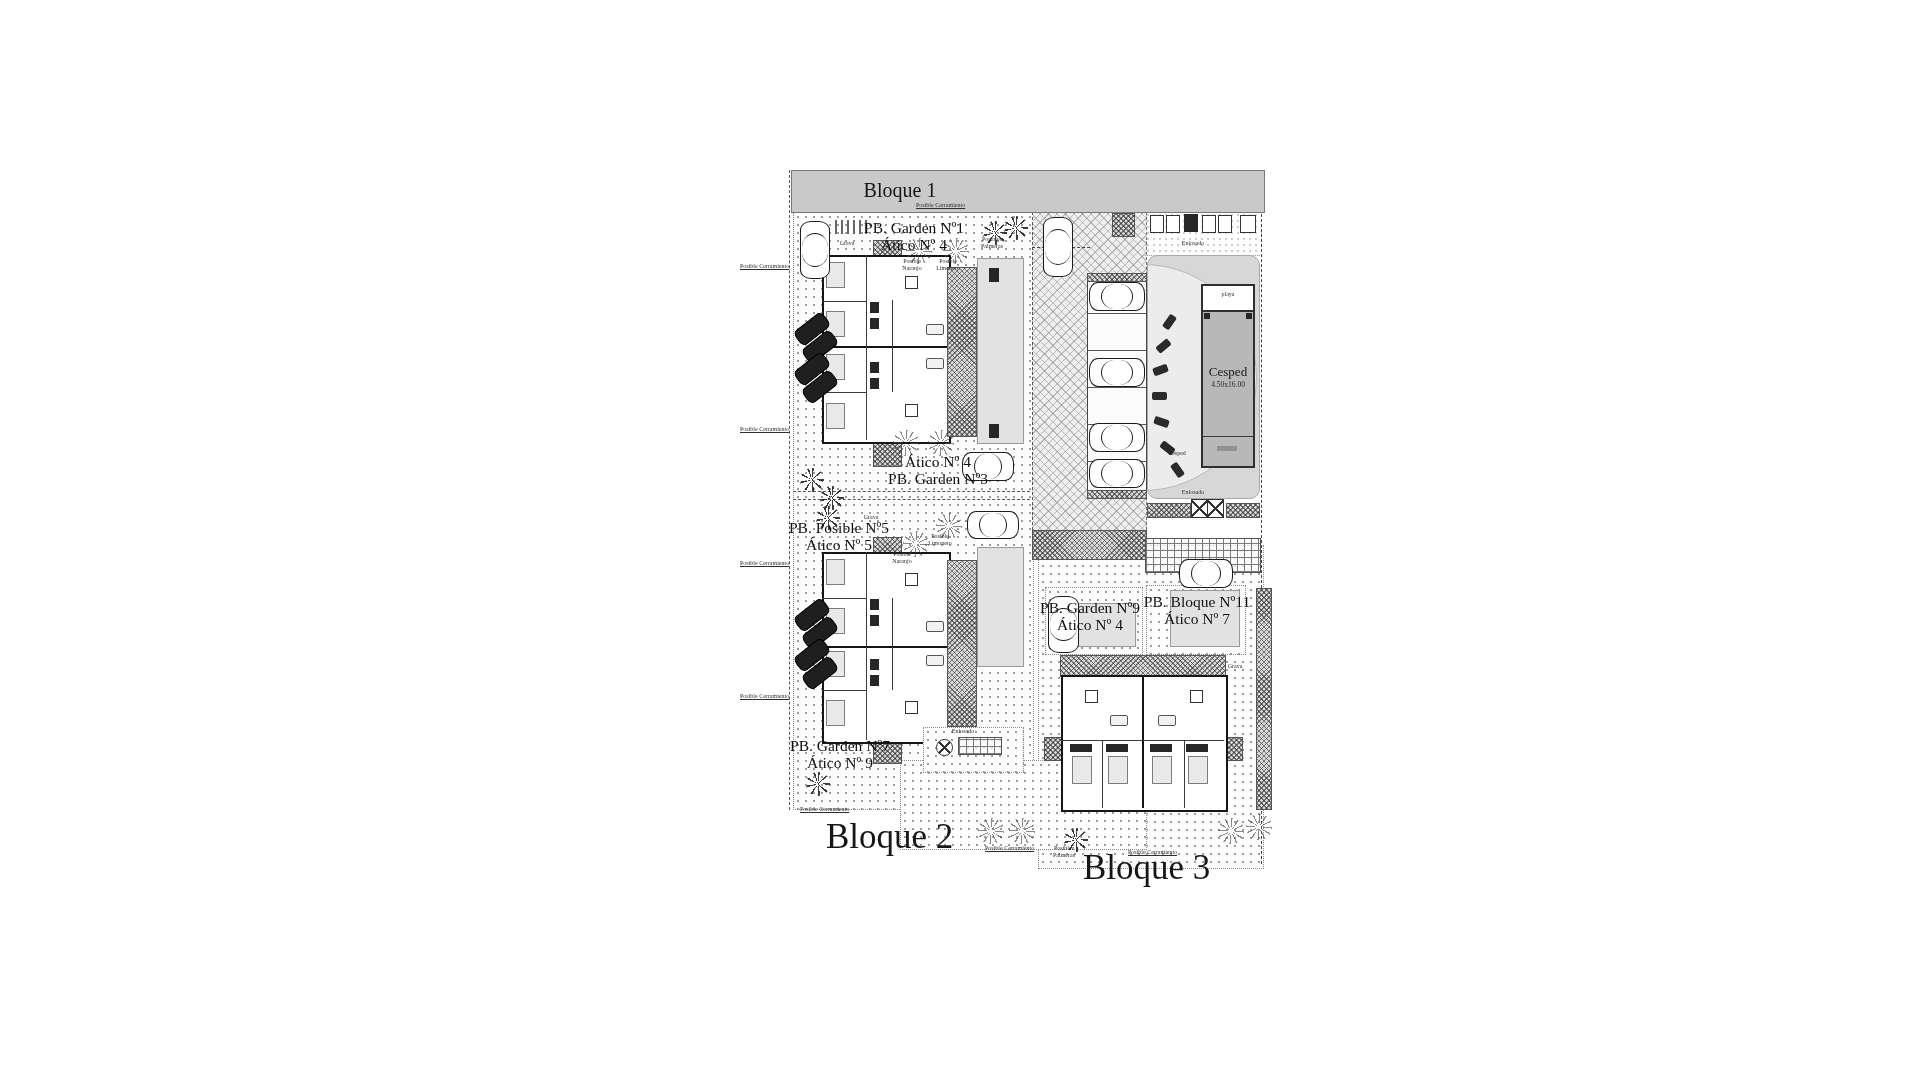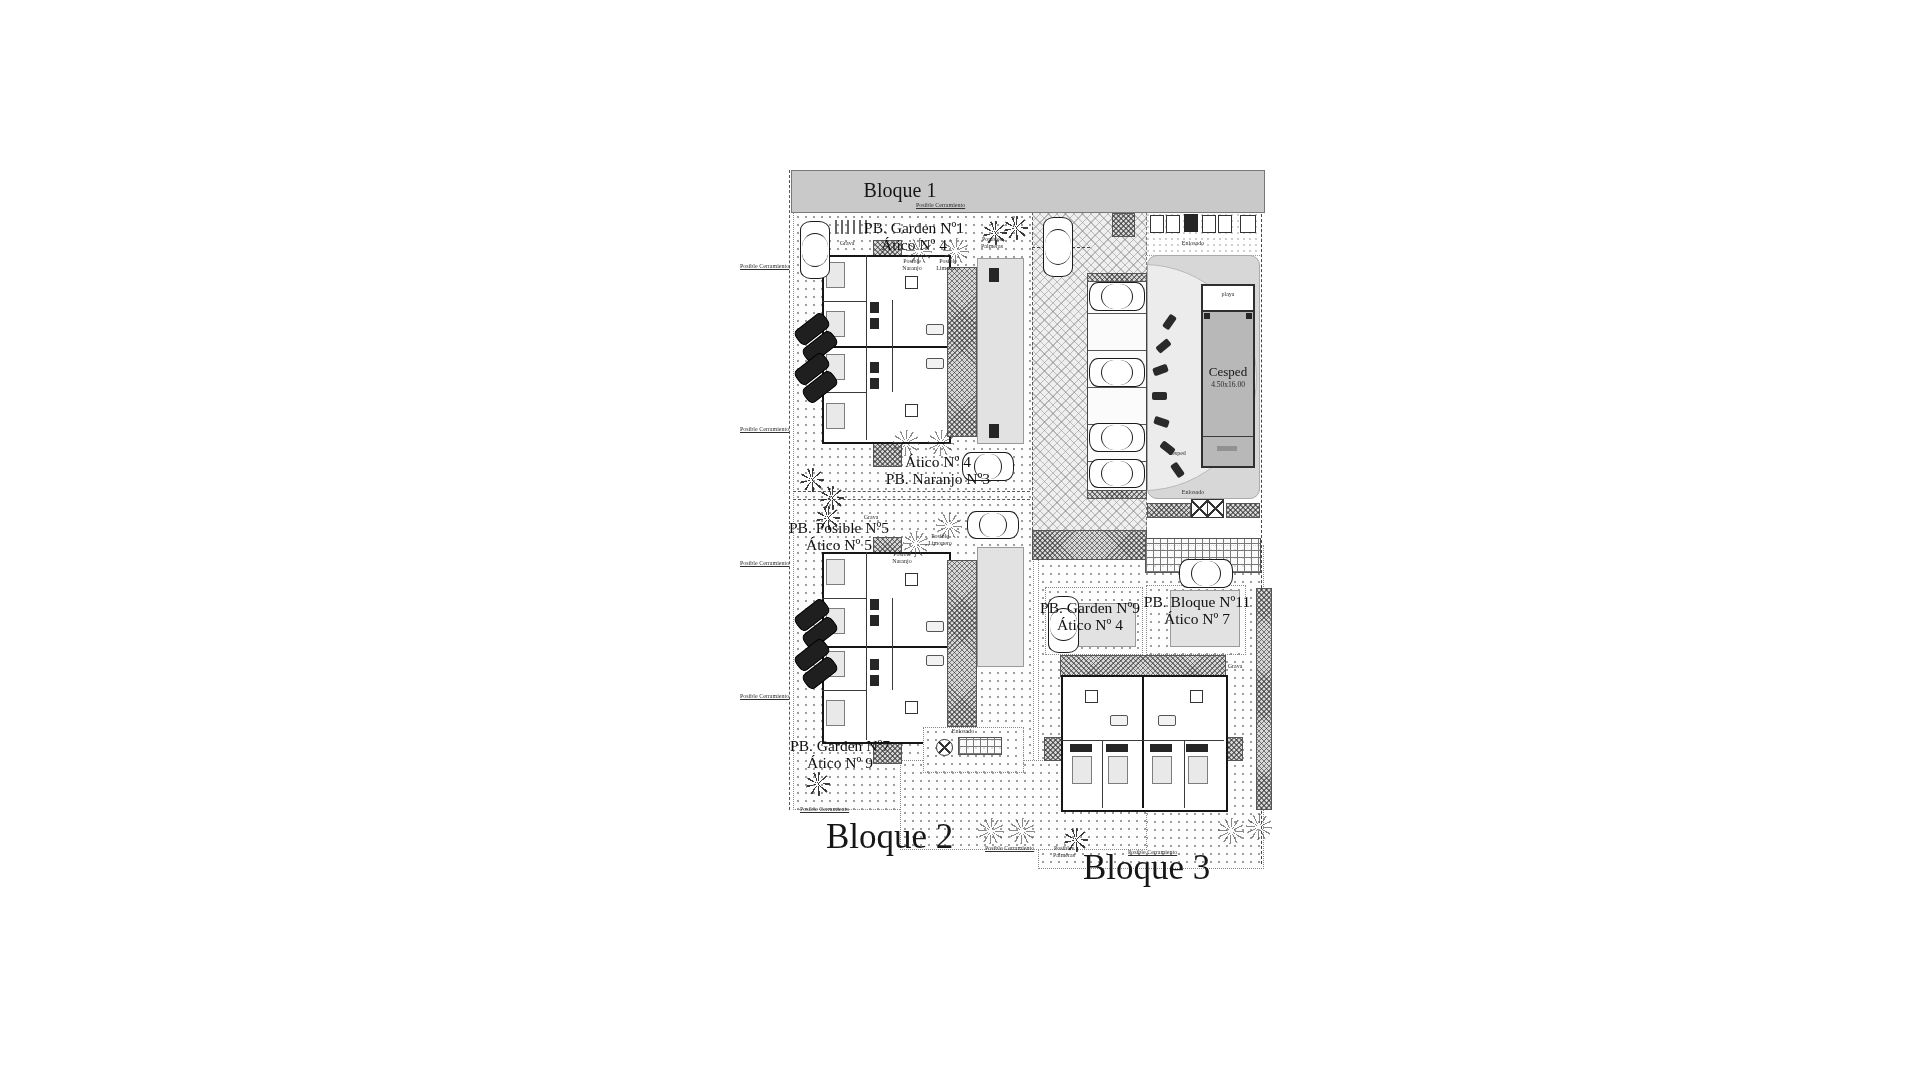--- a/index.html
+++ b/index.html
@@ -221,21 +221,21 @@
   <div class="abs palm" style="left:1064px;top:828px"></div>
   <div class="abs tree" style="left:1218px;top:818px"></div>
   <div class="abs tree" style="left:1246px;top:814px"></div>
 
   <div class="abs ulabel" style="left:844px;top:219px;width:140px">
     <div>PB. Garden Nº1</div>
     <div>Ático Nº 4</div>
   </div>
   <div class="abs ulabel" style="left:868px;top:453px;width:140px">
     <div>Ático Nº 4</div>
-    <div>PB. Naranjo Nº3</div>
+    <div>PB. Garden Nº3</div>
   </div>
   <div class="abs ulabel" style="left:770px;top:519px;width:138px">
     <div>PB. Posible Nº5</div>
     <div>Ático Nº 5</div>
   </div>
   <div class="abs ulabel" style="left:770px;top:737px;width:140px">
     <div>PB. Garden Nº7</div>
     <div>Ático Nº 9</div>
   </div>
   <div class="abs ulabel" style="left:1016px;top:599px;width:148px">

